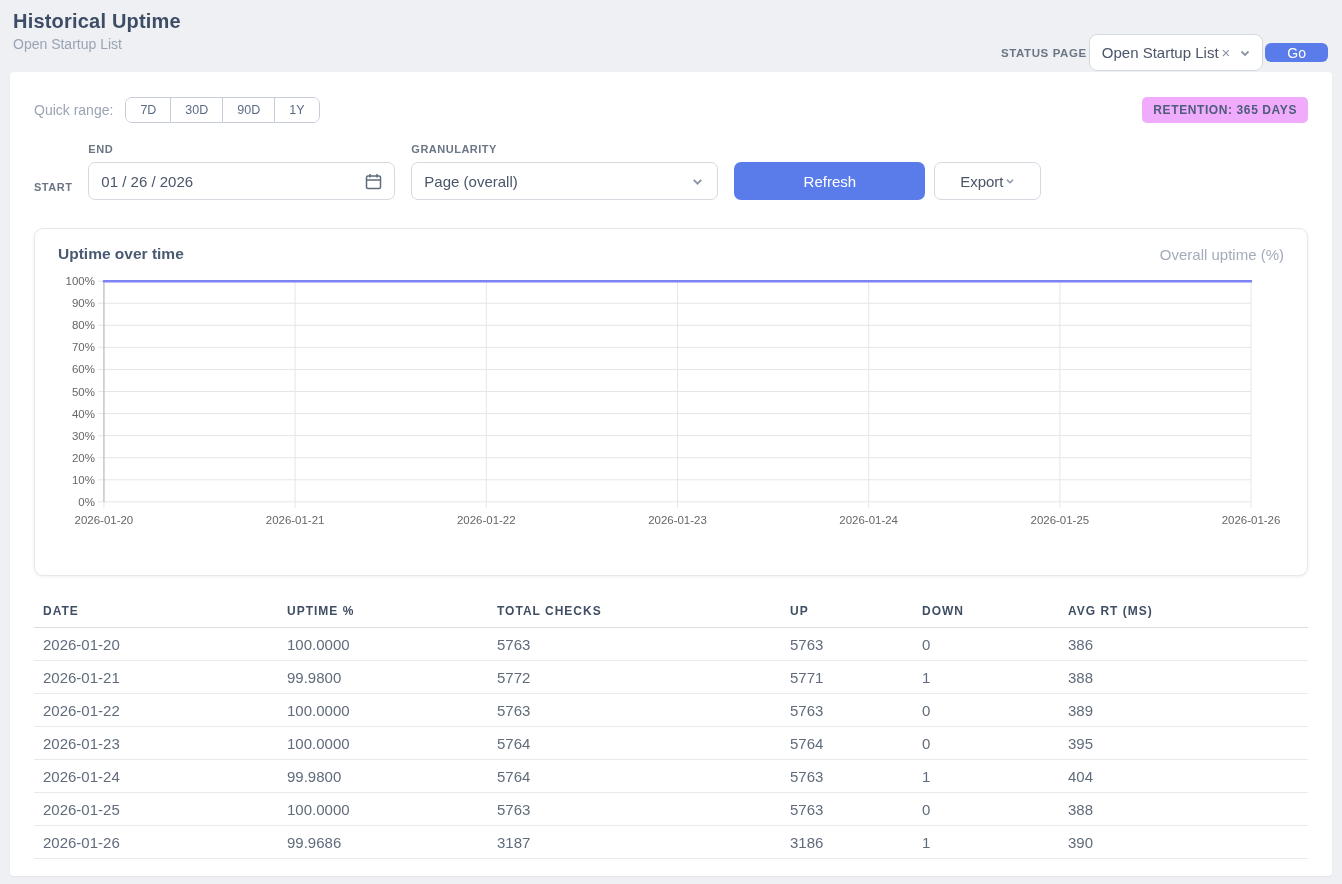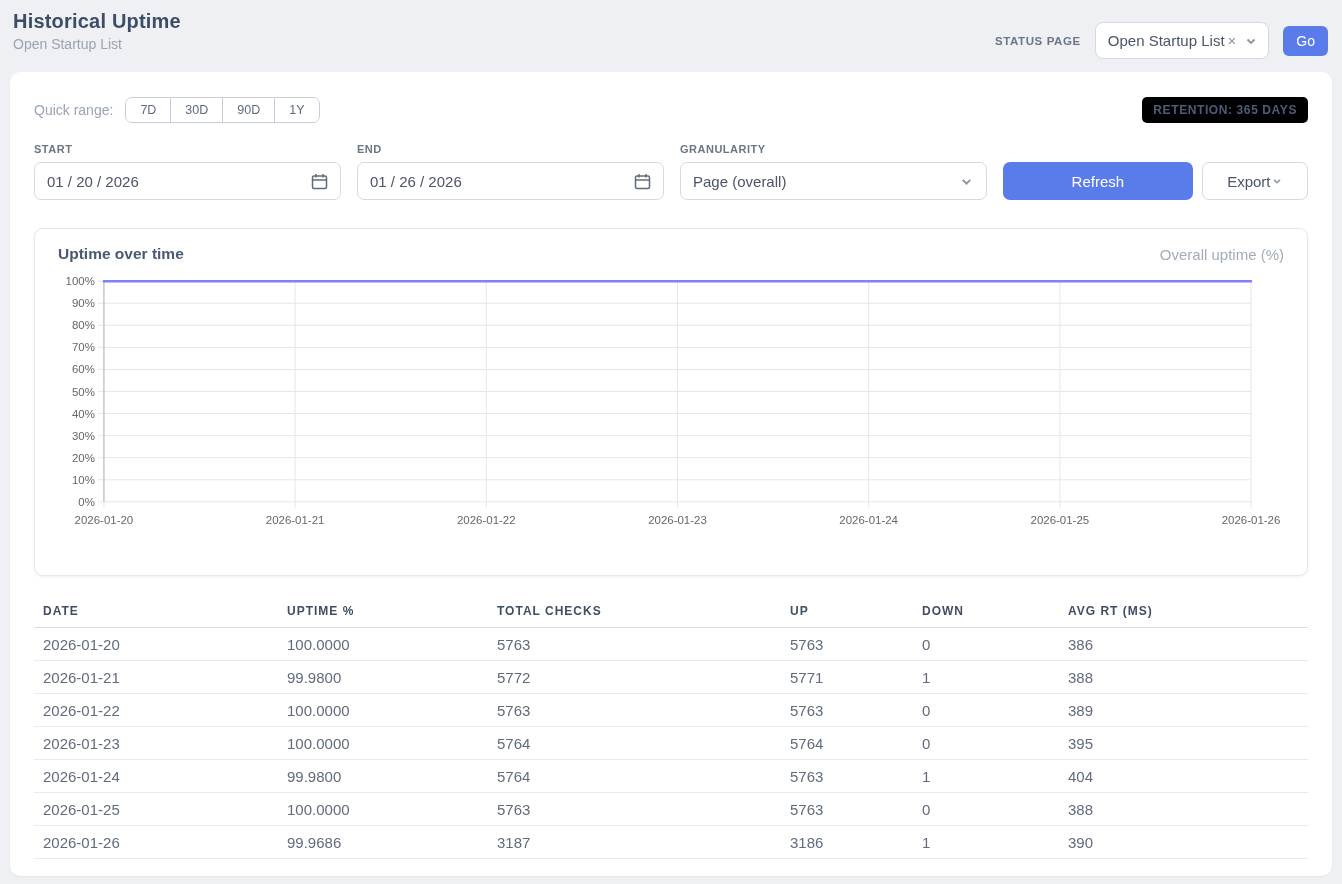--- a/index.html
+++ b/index.html
@@ -10,51 +10,51 @@
     color:#3f4e63;
     overflow:hidden;
   }
   
   .top-header {
     height:72px; display:flex; align-items:flex-start; justify-content:space-between;
     padding:10px 14px 0 13px;
   }
   .page-title { font-size:20px; font-weight:700; color:#3d4d66; letter-spacing:.2px; }
   .page-subtitle { font-size:14px; color:#9aa4b2; margin-top:3px; }
-  .header-right { display:flex; align-items:center; gap:14px; margin-top:12px; }
+  .header-right { display:flex; align-items:center; gap:2px; margin-top:24px; }
   .status-page-label { font-size:11.5px; font-weight:600; letter-spacing:.6px; color:#6b7685; }
   .status-select {
     display:flex; align-items:center; background:#fff; border:1px solid #d5dae1;
     border-radius:8px; height:37px; padding:0 10px 0 12px; cursor:pointer; gap:2px;
   }
   .status-select .val { font-size:15px; color:#4a5568; }
   .status-select .clear { color:#8b95a5; font-size:15px; margin-left:1px; cursor:pointer; }
   .go-btn {
     background:#5a7cea; color:#fff; border:none; border-radius:6px;
-    height:30px; padding:0 13px; font-size:14px; cursor:pointer;
+    height:19px; padding:0 22px; font-size:14px; cursor:pointer;
   }
   .chev { stroke:#8b95a5; stroke-width:1.8; fill:none; }
   
   .main-card {
-    margin:0 10px; background:#fff; border-radius:10px;
+    margin:0 10px; background:#fff; border-radius:4px;
     box-shadow:0 1px 2px rgba(16,24,40,.05);
     padding:25px 24px 20px 24px; height:804px;
   }
   .row-quick { display:flex; align-items:center; justify-content:space-between; }
   .quick-left { display:flex; align-items:center; gap:12px; }
   .quick-label { font-size:14px; color:#9aa4b2; }
   .seg-group { display:flex; border:1px solid #c6cdd8; border-radius:7px; overflow:hidden; background:#fff; }
   .seg-btn {
     background:#fff; border:none; border-left:1px solid #c6cdd8;
     font-size:12.5px; color:#5b6b84; padding:5px 14px; cursor:pointer;
     font-family:inherit;
   }
   .seg-btn:first-child { border-left:none; }
   .retention-badge {
-    background:#000000; color:#4d5d78; font-size:12px; font-weight:600;
+    background:#f0abfc; color:#4d5d78; font-size:12px; font-weight:600;
     letter-spacing:.6px; border-radius:5px; padding:6px 11px;
   }
   
   .filters-row { display:flex; align-items:flex-end; margin-top:20px; gap:16px; }
   .field { display:flex; flex-direction:column; }
   .field-label { font-size:11px; font-weight:600; letter-spacing:.5px; color:#6b7685; margin-bottom:7px; }
   .input-box {
     width:307px; height:38px; border:1px solid #d5dae1; border-radius:7px;
     display:flex; align-items:center; padding:0 12px; background:#fff; cursor:text;
   }
@@ -123,29 +123,20 @@
           <button class="seg-btn">90D</button>
           <button class="seg-btn">1Y</button>
         </div>
     </div>
     <span class="retention-badge">RETENTION: 365 DAYS</span>
   </div>
 
   <div class="filters-row">
     <div class="field">
       <span class="field-label">START</span>
-      <div class="input-box">
-        <span class="val">01 / 20 / 2026</span>
-        <svg width="17" height="17" viewBox="0 0 17 17">
-          <rect x="1.5" y="3" width="14" height="12.5" rx="1.5" fill="none" stroke="#5f6b7a" stroke-width="1.5"></rect>
-          <line x1="5" y1="1" x2="5" y2="4.5" stroke="#5f6b7a" stroke-width="1.5"></line>
-          <line x1="12" y1="1" x2="12" y2="4.5" stroke="#5f6b7a" stroke-width="1.5"></line>
-          <line x1="1.5" y1="7" x2="15.5" y2="7" stroke="#5f6b7a" stroke-width="1.5"></line>
-        </svg>
-      </div>
     </div>
     <div class="field">
       <span class="field-label">END</span>
       <div class="input-box">
         <span class="val">01 / 26 / 2026</span>
         <svg width="17" height="17" viewBox="0 0 17 17">
           <rect x="1.5" y="3" width="14" height="12.5" rx="1.5" fill="none" stroke="#5f6b7a" stroke-width="1.5"></rect>
           <line x1="5" y1="1" x2="5" y2="4.5" stroke="#5f6b7a" stroke-width="1.5"></line>
           <line x1="12" y1="1" x2="12" y2="4.5" stroke="#5f6b7a" stroke-width="1.5"></line>
           <line x1="1.5" y1="7" x2="15.5" y2="7" stroke="#5f6b7a" stroke-width="1.5"></line>

